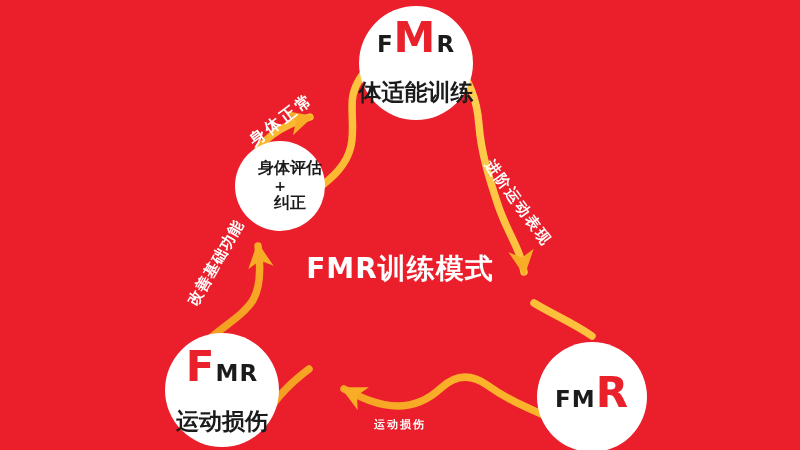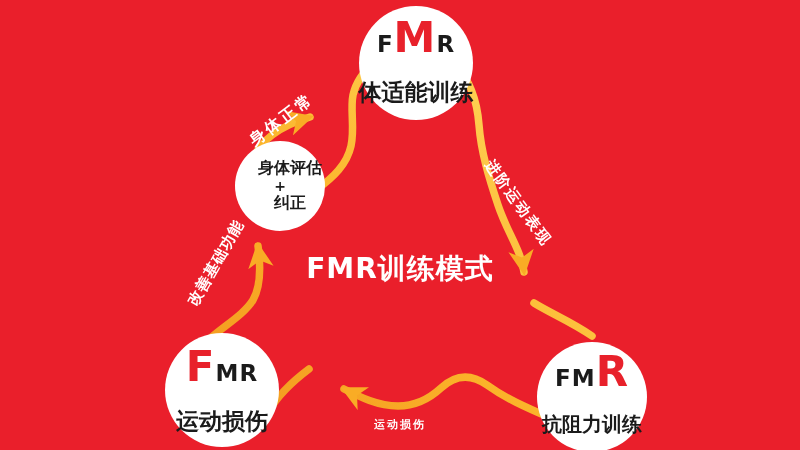--- a/index.html
+++ b/index.html
@@ -88,21 +88,20 @@
     </div>
     <div class="nlabel">运动损伤</div>
   </div>
 
   <div class="node node-right">
     <div class="brand">
       <span class="sm">FM</span>
       <span class="lg">R</span>
       <span class="sm"></span>
     </div>
-    <div class="nlabel">抗阻力训练</div>
   </div>
 
   <div class="node node-assess">
     <div class="assess-line">身体评估</div>
     <div class="assess-plus">+</div>
     <div class="assess-line">纠正</div>
   </div>
 
   <div class="title">FMR训练模式</div>
 

